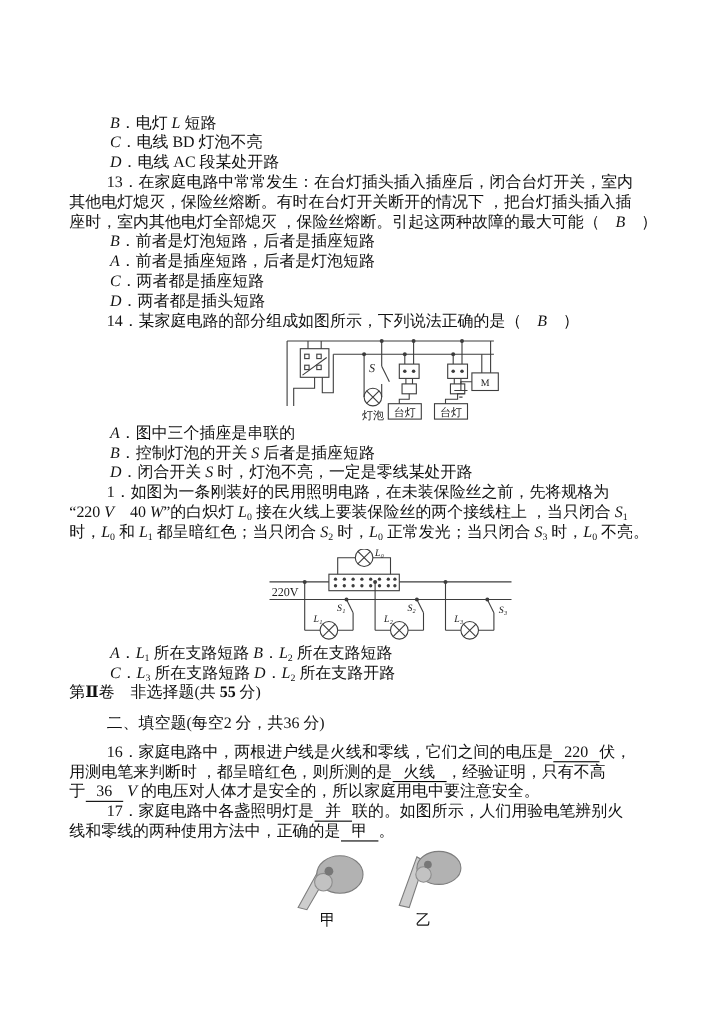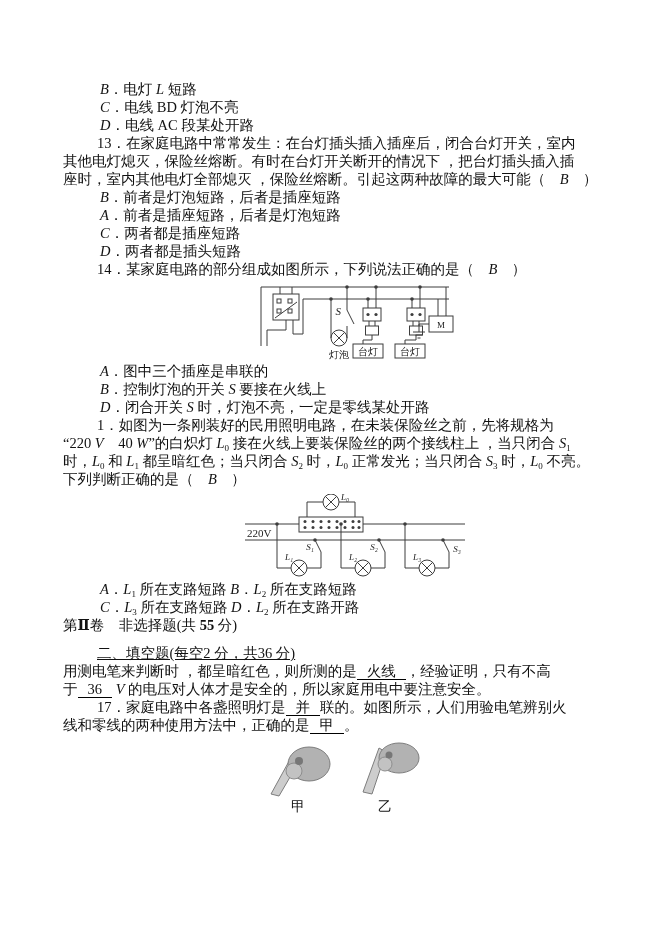--- a/index.html
+++ b/index.html
@@ -2,21 +2,21 @@
 <html><head>
 <meta charset="utf-8">
 <style>
   html,body{margin:0;padding:0;background:#fff;}
   body{
     width:661px;height:935px;overflow:hidden;
     color:#111;
     font-family:"Liberation Serif","DejaVu Serif",serif;
     font-size:14.5px;
   }
-  .page{padding:80px 40px 0 63px;}
+  .page{padding:80px 40px 0 63px;margin-top:23px;}
   .ln{height:18px;line-height:18px;white-space:nowrap;}
   .opt{padding-left:37px;}
   .ind{padding-left:34px;}
   .center{text-align:left;padding-right:23px;}
   .i{font-style:italic;}
   .b{font-weight:bold;}
   .sub{font-size:9px;vertical-align:-3px;}
   .blank{
     display:inline-block;text-align:center;
     padding:0 10px;border-bottom:1px solid #000;
@@ -137,27 +137,26 @@
           <polyline points="176,42 166,42 166,50"></polyline>
           <line x1="160" y1="50" x2="172" y2="50"></line>
           <line x1="162.5" y1="53" x2="169.5" y2="53"></line>
           <line x1="164.5" y1="56" x2="167.5" y2="56"></line>
         </g>
       </g>
     </svg>
   </div>
 
   <div class="ln opt"><span class="i">A</span><span>．图中三个插座是串联的</span></div>
-  <div class="ln opt"><span class="i">B</span><span>．控制灯泡的开关 </span><span class="i">S</span><span> 要接在火线上</span></div>
+  <div class="ln opt"><span class="i">B</span><span>．控制灯泡的开关 </span><span class="i">S</span><span> 后者是插座短路</span></div>
   <div class="ln opt"><span class="i">D</span><span>．闭合开关 </span><span class="i">S</span><span> 时，灯泡不亮，一定是零线某处开路</span></div>
 
   <div class="ln ind"><span>1．如图为一条刚装好的民用照明电路，在未装保险丝之前，先将规格为</span></div>
   <div class="ln"><span>“220 </span><span class="i">V</span><span>　40 </span><span class="i">W</span><span>”的白炽灯 </span><span class="i">L</span><span class="sub">0</span><span> 接在火线上要装保险丝的两个接线柱上 ，当只闭合 </span><span class="i">S</span><span class="sub">1</span></div>
   <div class="ln"><span>时，</span><span class="i">L</span><span class="sub">0</span><span> 和 </span><span class="i">L</span><span class="sub">1</span><span> 都呈暗红色；当只闭合 </span><span class="i">S</span><span class="sub">2</span><span> 时，</span><span class="i">L</span><span class="sub">0</span><span> 正常发光；当只闭合 </span><span class="i">S</span><span class="sub">3</span><span> 时，</span><span class="i">L</span><span class="sub">0</span><span> 不亮。</span></div>
-  <div class="ln"><span>下列判断正确的是（　</span><span class="i">B</span><span>　）</span></div>
 
   <div class="fig fig-q15">
     <svg width="225" height="84" viewBox="0 0 225 84">
       <line x1="2" y1="30" x2="222" y2="30"></line>
       <line x1="2" y1="46" x2="222" y2="46"></line>
       <text x="4" y="43" font-size="11">220V</text>
 
       <g>
         <rect class="boxfill" x="56" y="23" width="64" height="15"></rect>
         <circle class="screw" cx="62" cy="27.5" r="1.5"></circle>
@@ -232,22 +231,23 @@
         <text x="218" y="58" font-size="9" font-style="italic" text-anchor="end">S₃</text>
       </g>
     </svg>
   </div>
 
   <div class="ln opt"><span class="i">A</span><span>．</span><span class="i">L</span><span class="sub">1</span><span> 所在支路短路 </span><span class="i">B</span><span>．</span><span class="i">L</span><span class="sub">2</span><span> 所在支路短路</span></div>
   <div class="ln opt"><span class="i">C</span><span>．</span><span class="i">L</span><span class="sub">3</span><span> 所在支路短路 </span><span class="i">D</span><span>．</span><span class="i">L</span><span class="sub">2</span><span> 所在支路开路</span></div>
 
   <div class="ln center"><span>第</span><span class="b">Ⅱ</span><span>卷　非选择题(共 </span><span class="b">55</span><span> 分)</span></div>
 
-  <div class="ln ind" style="margin-top:10px;text-decoration:underline;"><span>二、填空题(每空2 分，共36 分)</span></div>
-
+  <div class="ln ind" style="margin-top:10px;"><span>二、填空题(每空2 分，共36 分)</span></div>
+
+  <div class="ln ind" style="margin-top:8px;"><span>16．家庭电路中，两根进户线是火线和零线，它们之间的电压是</span><span class="blank">220</span><span>伏，</span></div>
   <div class="ln"><span>用测电笔来判断时 ，都呈暗红色，则所测的是</span><span class="blank">火线</span><span>，经验证明，只有不高</span></div>
   <div class="ln"><span>于</span><span class="blank">36</span><span> </span><span class="i">V</span><span> 的电压对人体才是安全的，所以家庭用电中要注意安全。</span></div>
 
   <div class="ln ind"><span>17．家庭电路中各盏照明灯是</span><span class="blank">并</span><span>联的。如图所示，人们用验电笔辨别火</span></div>
   <div class="ln"><span>线和零线的两种使用方法中，正确的是</span><span class="blank">甲</span><span>。</span></div>
 
   <div class="photo-row">
     <div class="photo">
       <svg width="70" height="58" viewBox="0 0 70 58">
         <polygon class="photo-pen" points="8,54 30,14 37,20 16,56"></polygon>

